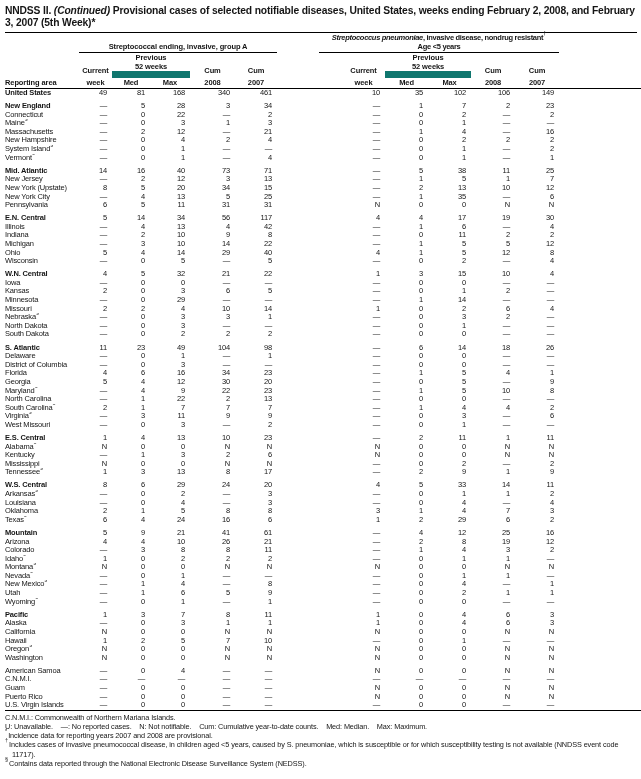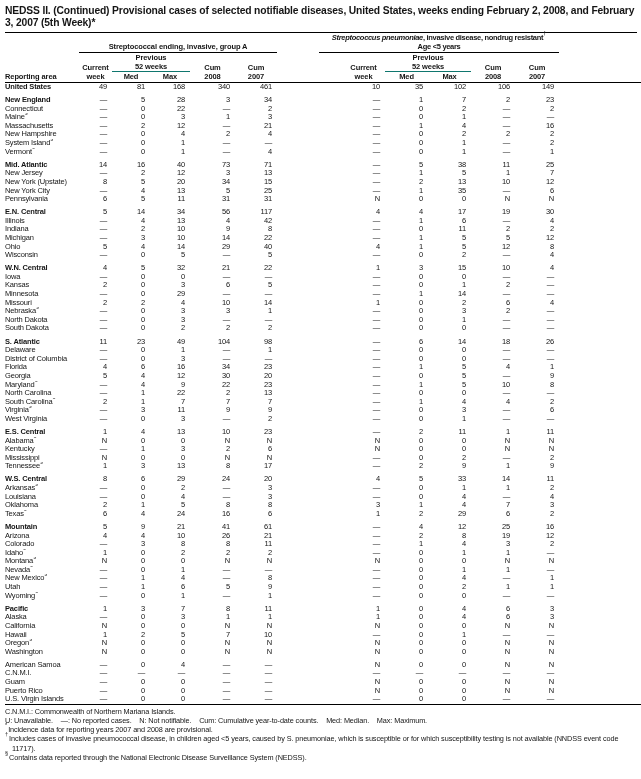--- a/index.html
+++ b/index.html
@@ -7,30 +7,30 @@
     width:641px;height:779px;overflow:hidden;
     font-family:"Liberation Sans","DejaVu Sans",sans-serif;
     color:#151515;
     -webkit-font-smoothing:antialiased;
   }
   .page{padding:5px 4px 0 5px;width:632px;}
   .title{
     font-size:10.3px;font-weight:bold;line-height:12px;letter-spacing:-0.15px;
     border-bottom:1.4px solid #000;padding-bottom:3px;
   }
-  .title .cont{}
+  .title .cont{font-style:italic;}
   table{border-collapse:collapse;table-layout:fixed;width:632px;border-bottom:1.8px solid #000;}
   th,td{padding:0;margin:0;font-weight:normal;vertical-align:bottom;}
   thead th{font-weight:bold;font-size:7.5px;line-height:9px;letter-spacing:-0.1px;white-space:nowrap;}
   .gtitle{text-align:center;}
   .gtitle .rule{border-bottom:1px solid #000;padding-bottom:1px;}
   .gtitle .it{font-style:italic;}
   .gtitle-b .rule{margin-left:42px;letter-spacing:-0.3px;}
   .c{text-align:center;}
-  .w52{border-bottom:1px solid #0f766e;text-align:center;}
+  .w52{border-bottom:7px solid #0f766e;text-align:center;}
   .hrow4 th{border-bottom:1.8px solid #000;padding-bottom:1px;}
   .arealabel{text-align:left;}
   tbody td{font-size:7.5px;line-height:8.6px;letter-spacing:-0.15px;white-space:nowrap;}
   td.area{text-align:left;overflow:hidden;}
   td.num{text-align:right;padding-right:5px;}
   tr.bold td.area{font-weight:bold;}
   tr.gaprow td{height:4.5px;line-height:4.5px;font-size:1px;}
   sup{font-size:5.5px;line-height:0;position:relative;top:-2px;letter-spacing:0;}
   .footnotes{margin-top:2px;}
   .fn{
@@ -38,21 +38,21 @@
     white-space:pre-wrap;
     padding-left:7px;text-indent:-7px; 
   }
   .fn sup{top:-1.5px;margin-right:1px;}
 </style>
 </head>
 <body>
 
 <div class="page">
 
-  <div class="title"><span>NEDSS II. </span><span class="cont">(Continued)</span><span> Provisional cases of selected notifiable diseases, United States, weeks ending February 2, 2008, and February 3, 2007 (5th Week)*</span></div>
+  <div class="title"><span>NNDSS II. </span><span class="cont">(Continued)</span><span> Provisional cases of selected notifiable diseases, United States, weeks ending February 2, 2008, and February 3, 2007 (5th Week)*</span></div>
 
   <table>
     <colgroup>
       <col style="width:74px">
         <col style="width:33px">
         <col style="width:38px">
         <col style="width:40px">
         <col style="width:45px">
         <col style="width:42px">
       <col style="width:65px">
@@ -669,21 +669,21 @@
           <td class="num">9</td>
           <td></td>
           <td class="num">—</td>
           <td class="num">0</td>
           <td class="num">3</td>
           <td class="num">—</td>
           <td class="num">6</td>
           <td></td>
         </tr>
         <tr>
-          <td class="area"><span>West Virginia</span></td>
+          <td class="area"><span>West Missouri</span></td>
           <td class="num">—</td>
           <td class="num">0</td>
           <td class="num">3</td>
           <td class="num">—</td>
           <td class="num">2</td>
           <td></td>
           <td class="num">—</td>
           <td class="num">0</td>
           <td class="num">1</td>
           <td class="num">—</td>

